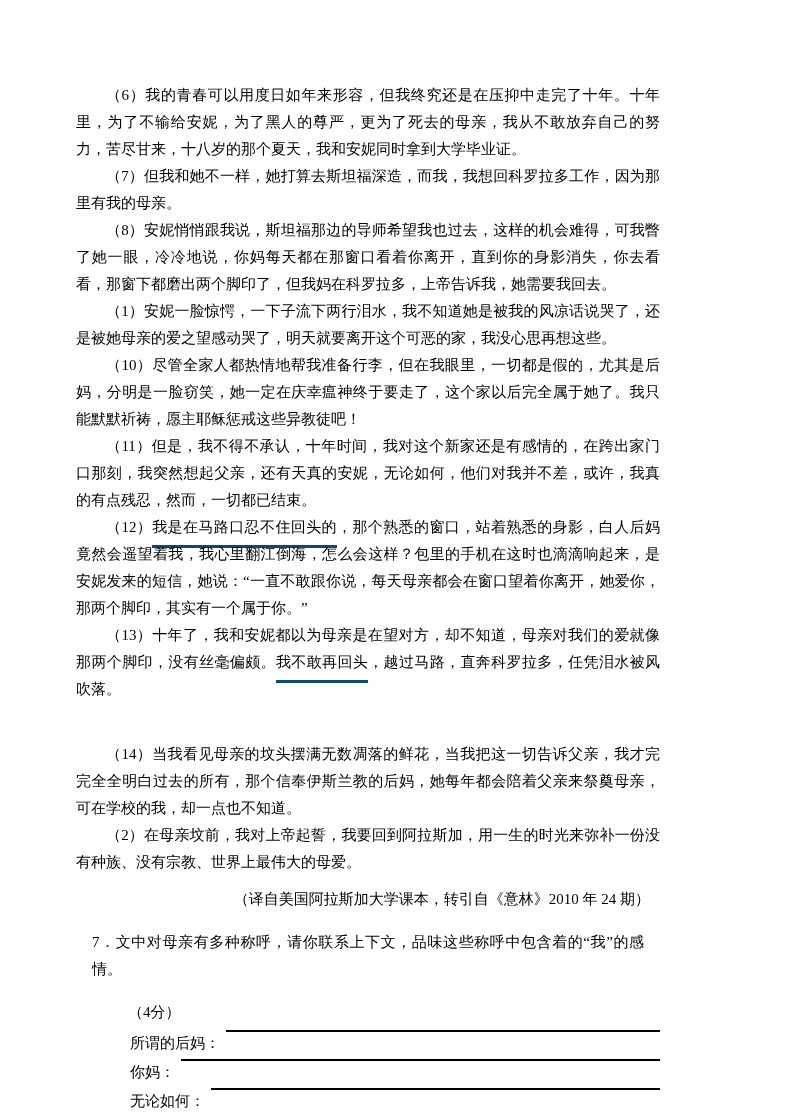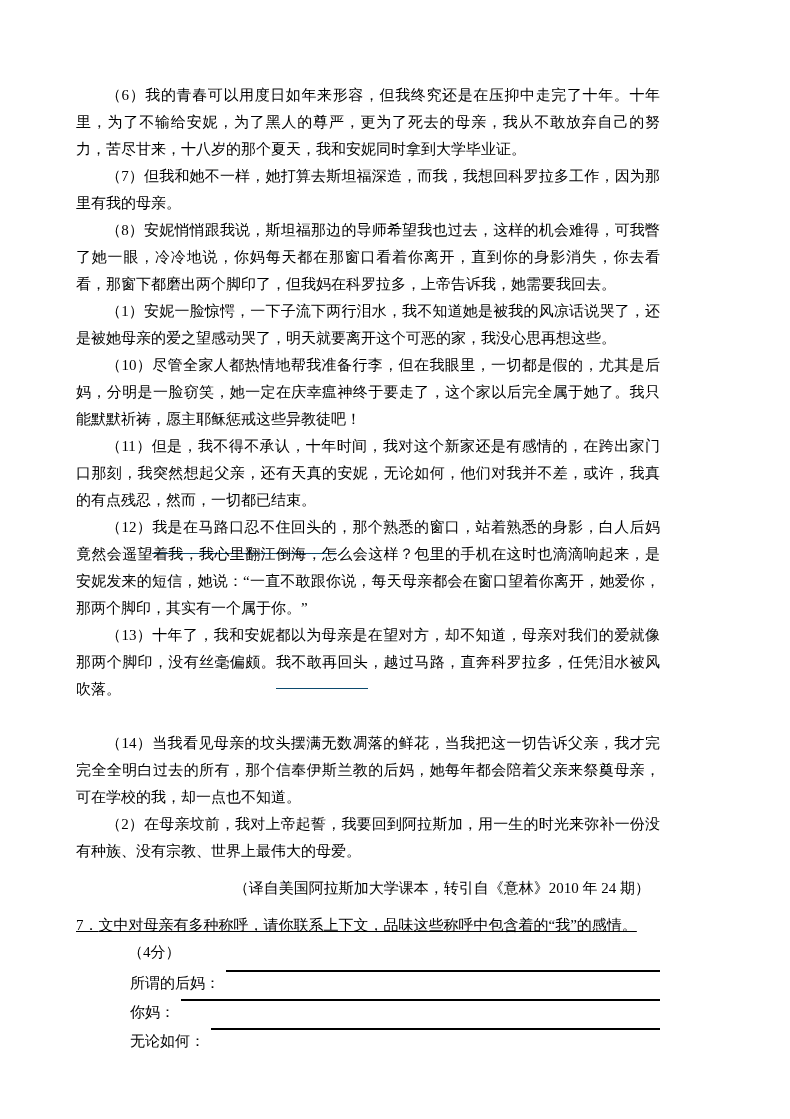--- a/index.html
+++ b/index.html
@@ -22,41 +22,40 @@
     width: 584px;
   }
   .para {
     margin: 0;
     font-size: 15px;
     line-height: 27px;
     text-align: justify;
     text-indent: 2em;
   }
   .para.gap-after {
-    margin-bottom: 27px;
+    margin-bottom: 38px;
   }
   .underlined {
-    border-bottom: 1px solid #0c4a6e;
-    padding-bottom: 18px;
+    border-bottom: 3px solid #0c4a6e;
+    padding-bottom: 10px;
   }
   .source-line {
     margin: 10px;
     font-size: 15px;
     line-height: 27px;
     text-align: right;
   }
   .question-block {
     margin-top: 10px;
   }
   .question-line {
-    margin: 0;
+    margin: 16px;
     font-size: 15px;
     line-height: 27px;
     text-align: justify;
-    text-decoration: underline;
   }
   .score-line {
     margin: 0 0 0 52px;
     font-size: 15px;
     line-height: 27px;
   }
   .blanks {
     margin-top: 4px;
   }
   .blank-row {

